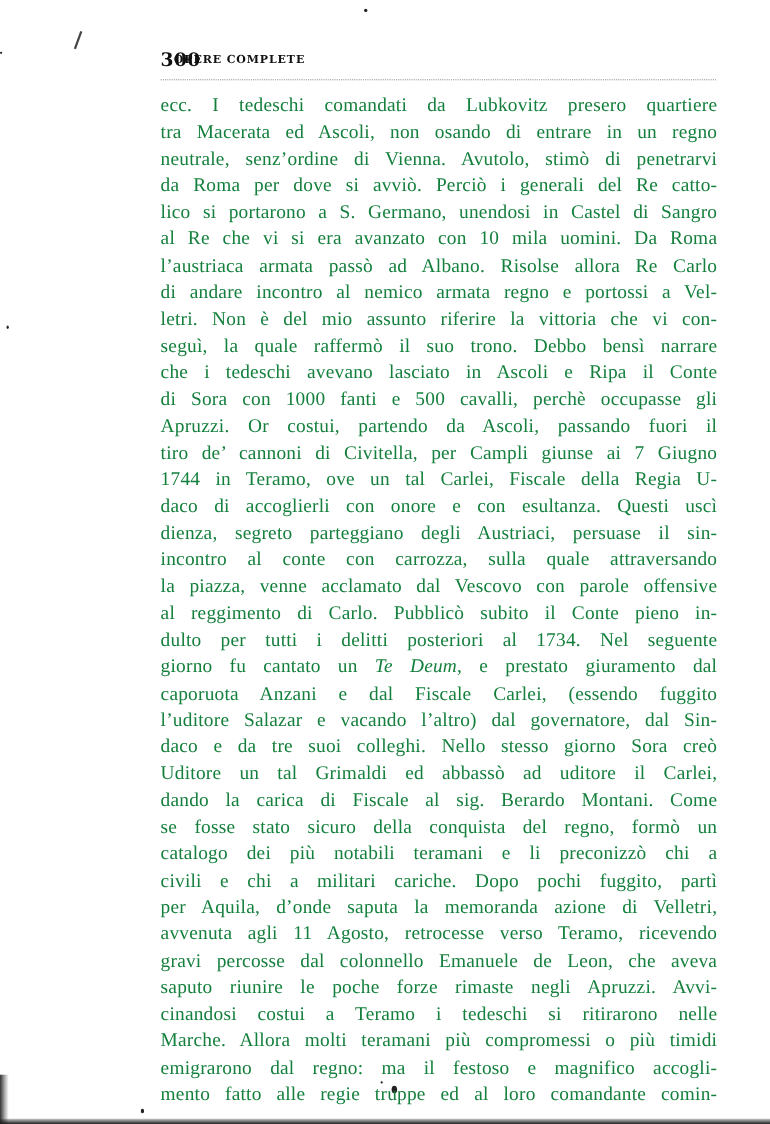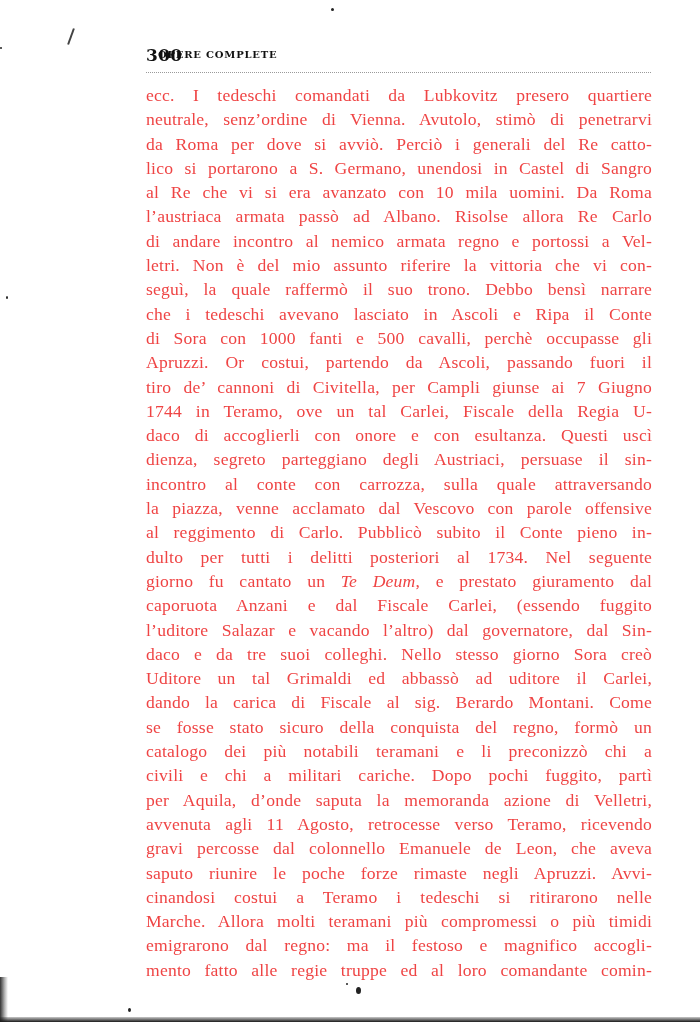--- a/index.html
+++ b/index.html
@@ -67,21 +67,21 @@
       display: block;
       height: 24.3px;
       line-height: 24.3px;
       font-size: 17.6px;
       font-family: "Liberation Serif", "DejaVu Serif", serif;
       white-space: nowrap;
       text-align: justify;
       text-align-last: justify;
       letter-spacing: 0.2px;
       word-spacing: 1px;
-      color: #ef4444;
+      color: #15803d;
     }
     .line em {
       font-style: italic;
     }
     .bottom-edge {
       position: absolute;
       left: 0;
       bottom: 0;
       width: 700px;
       height: 5px;
@@ -124,20 +124,21 @@
   <div class="speck" style="left:346px;top:983px;width:2px;height:2px;"></div>
 
   <header class="header">
     <span class="page-number">300</span>
     <span class="running-title">OPERE COMPLETE</span>
   </header>
   <div class="header-rule"></div>
 
   <div class="body-text" id="body-text">
       <span class="line">ecc. I tedeschi comandati da Lubkovitz presero quartiere</span>
+      <span class="line">tra Macerata ed Ascoli, non osando di entrare in un regno</span>
       <span class="line">neutrale, senz’ordine di Vienna. Avutolo, stimò di penetrarvi</span>
       <span class="line">da Roma per dove si avviò. Perciò i generali del Re catto-</span>
       <span class="line">lico si portarono a S. Germano, unendosi in Castel di Sangro</span>
       <span class="line">al Re che vi si era avanzato con 10 mila uomini. Da Roma</span>
       <span class="line">l’austriaca armata passò ad Albano. Risolse allora Re Carlo</span>
       <span class="line">di andare incontro al nemico armata regno e portossi a Vel-</span>
       <span class="line">letri. Non è del mio assunto riferire la vittoria che vi con-</span>
       <span class="line">seguì, la quale raffermò il suo trono. Debbo bensì narrare</span>
       <span class="line">che i tedeschi avevano lasciato in Ascoli e Ripa il Conte</span>
       <span class="line">di Sora con 1000 fanti e 500 cavalli, perchè occupasse gli</span>

